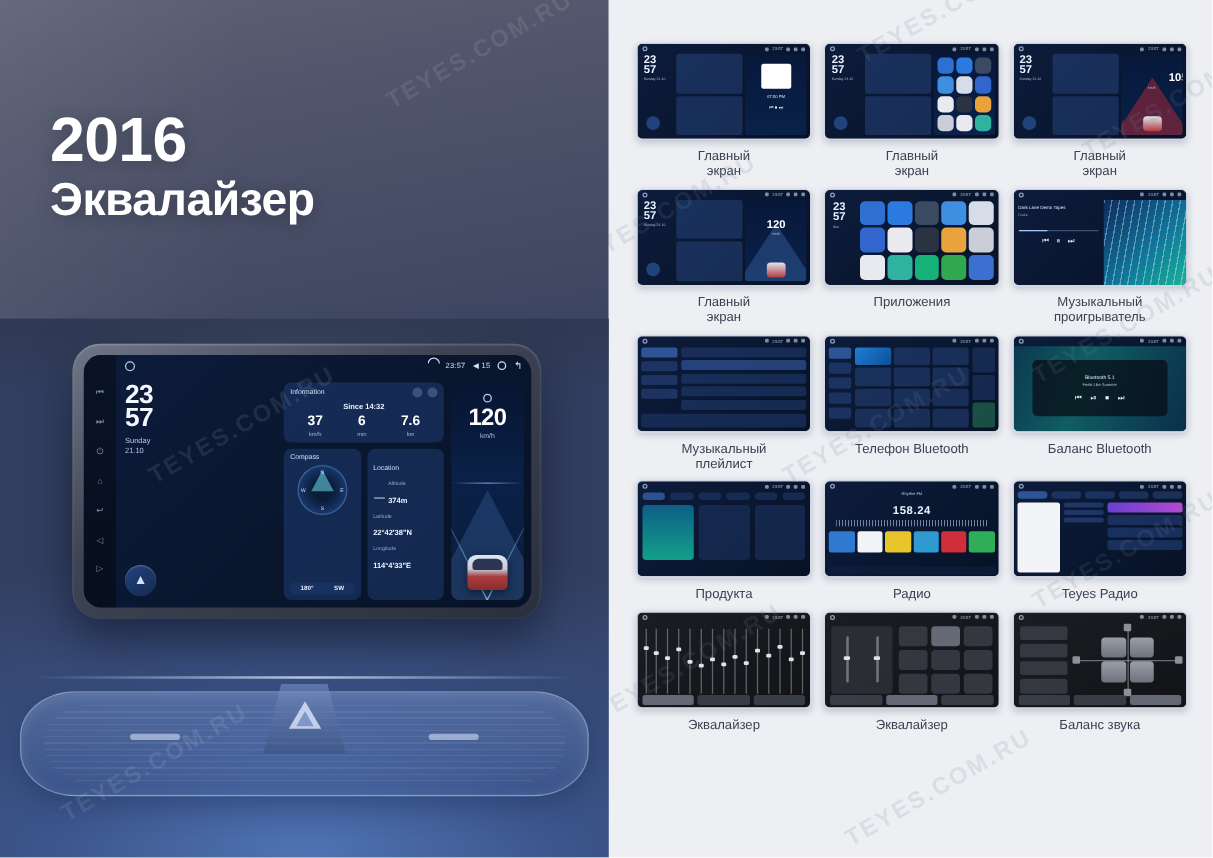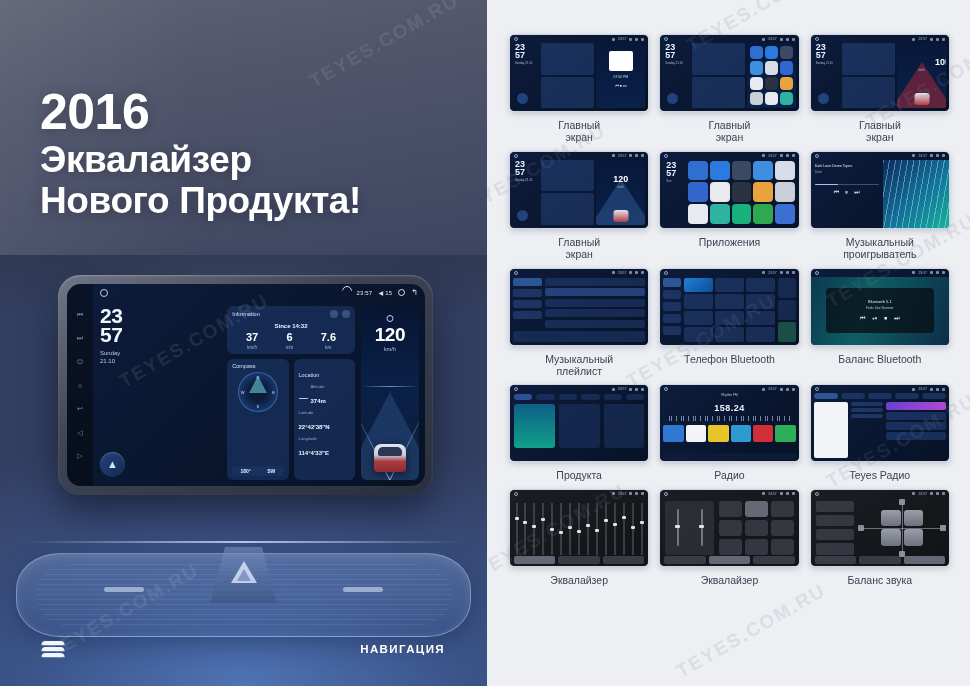--- a/index.html
+++ b/index.html
@@ -354,21 +354,20 @@
   <div class="left-panel">
 
     <div class="wm light" style="left:110px; top:330px;">TEYES.COM.RU</div>
     <div class="wm light" style="left:300px; top:30px;">TEYES.COM.RU</div>
     <div class="wm light" style="left:40px; top:600px;">TEYES.COM.RU</div>
 
 
     <div class="headline">
       <div class="year">2016</div>
       <div class="l1">Эквалайзер</div>
-      <div class="l2">Нового Продукта!</div>
     </div>
 
     <div class="dash">
       <div class="dash-bg"></div>
       <div class="dash-top-shade"></div>
 
       <div class="bezel">
         <div class="screen">
 
           <div class="rail">
@@ -493,28 +492,20 @@
         <div class="glow-strip"></div>
         <div class="vent"></div>
         <div class="hazard">
           <div class="hazard-tri"></div>
         </div>
         <div class="slot-l"></div>
         <div class="slot-r"></div>
       </div>
     </div>
 
-    <div class="bottom-bar">
-      <div class="layers-icon">
-          <i></i>
-          <i></i>
-          <i></i>
-        </div>
-      <div class="nav-word">НАВИГАЦИЯ</div>
-    </div>
   </div>
 
   <div class="right-panel">
 
     <div class="wm" style="left:190px; top:-6px;">TEYES.COM.RU</div>
     <div class="wm" style="left:370px; top:70px;">TEYES.COM.RU</div>
     <div class="wm" style="left:-40px; top:160px;">TEYES.COM.RU</div>
     <div class="wm" style="left:330px; top:250px;">TEYES.COM.RU</div>
     <div class="wm" style="left:130px; top:330px;">TEYES.COM.RU</div>
     <div class="wm" style="left:330px; top:430px;">TEYES.COM.RU</div>

